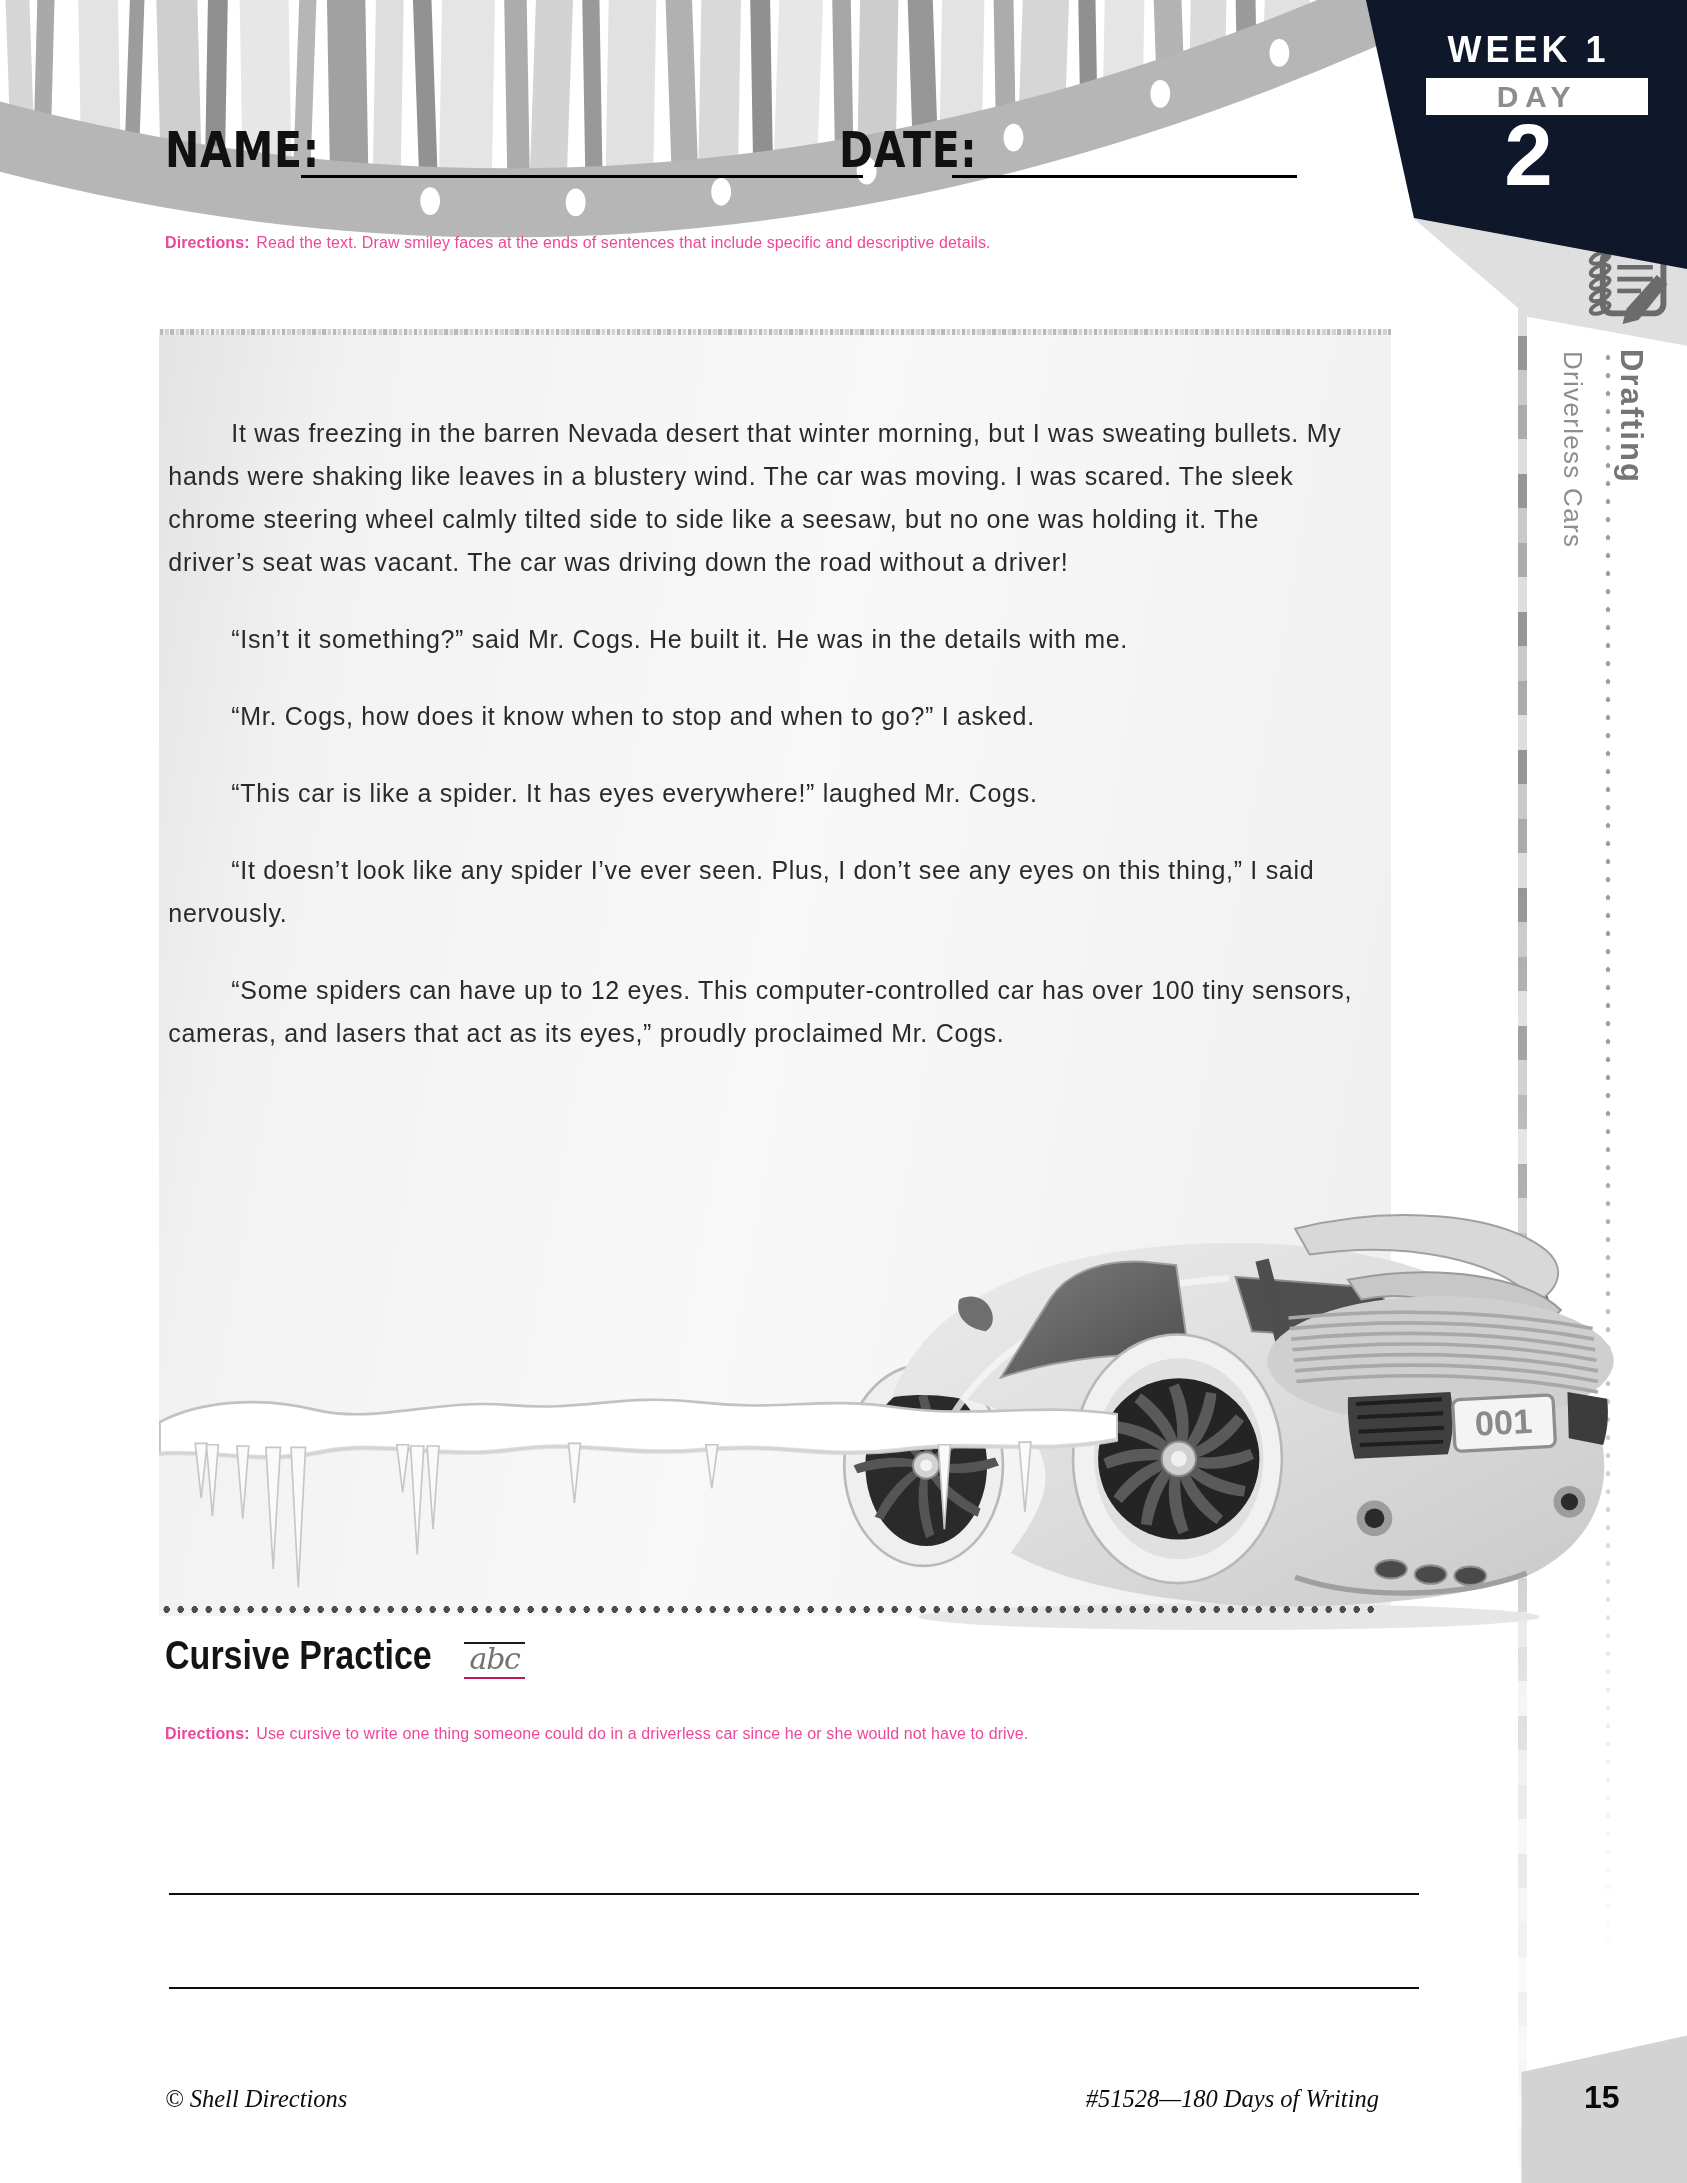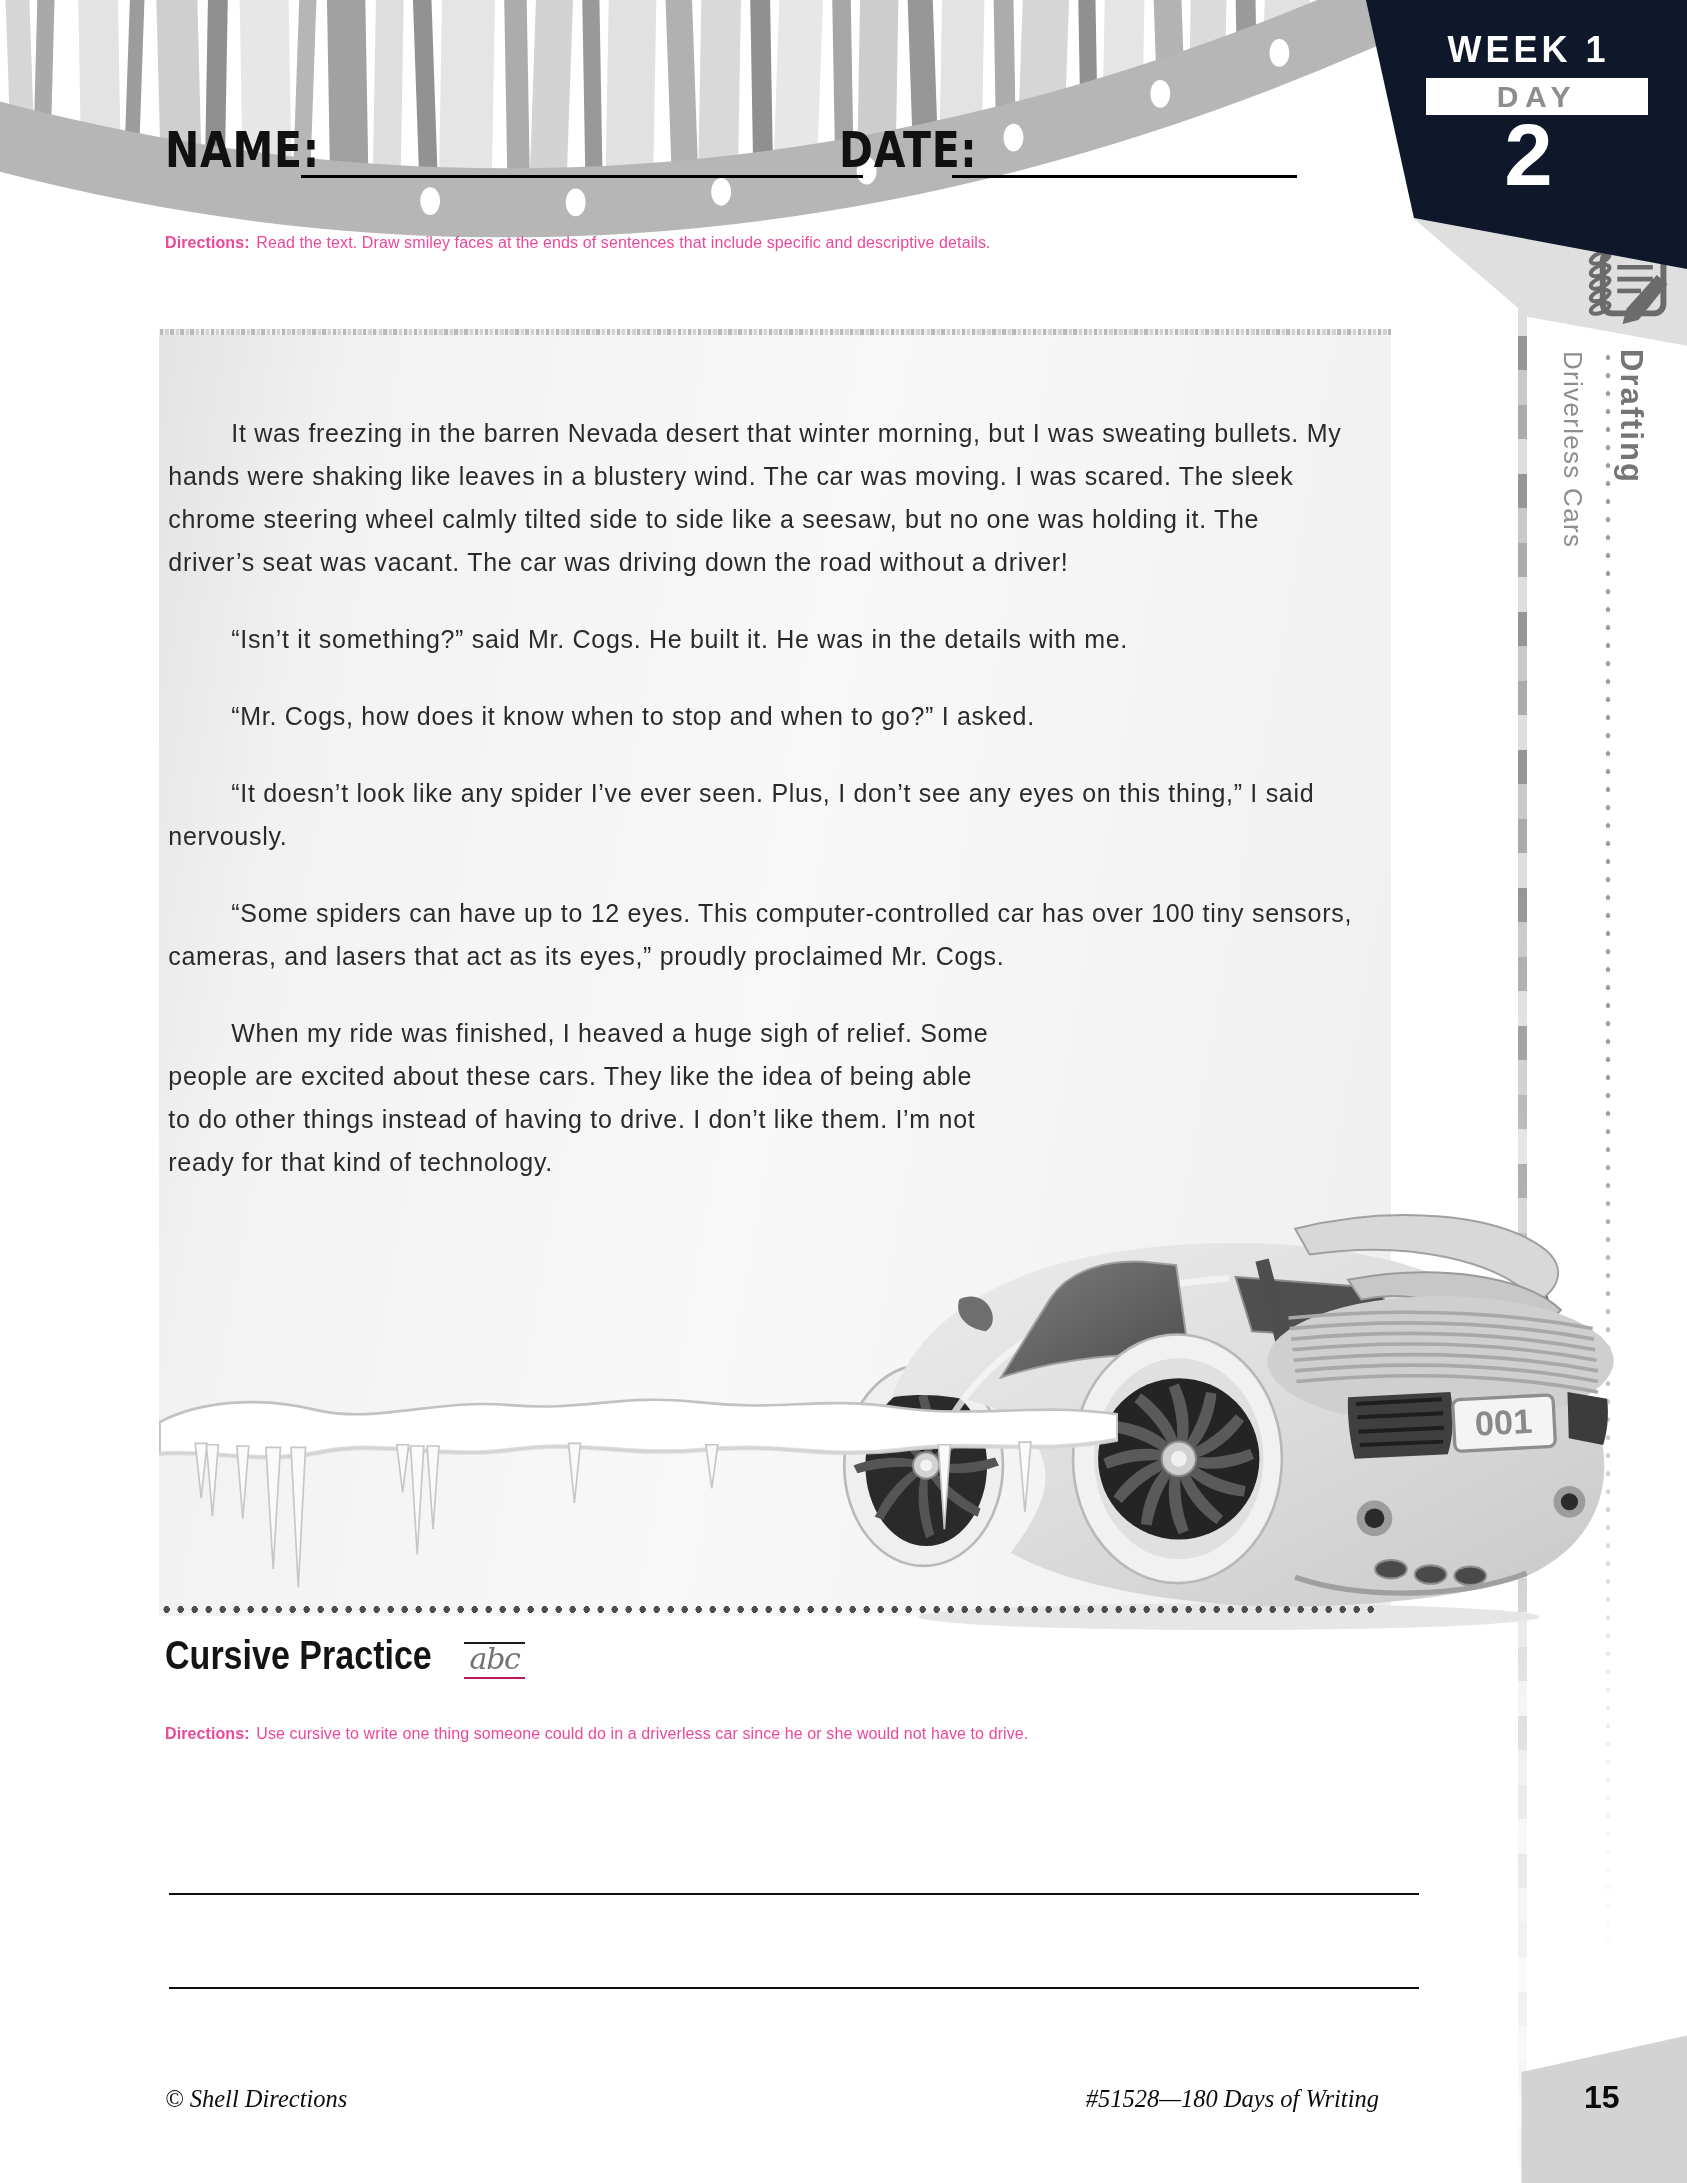--- a/index.html
+++ b/index.html
@@ -206,23 +206,24 @@
 </div>
 
 <div class="directions dir1">
   <b>Directions:</b><span>Read the text.  Draw smiley faces at the ends of sentences that include specific and descriptive details.</span>
 </div>
 
 <div class="passage">
   <p class="para">It was freezing in the barren Nevada desert that winter morning, but I was sweating bullets.  My hands were shaking like leaves in a blustery wind.  The car was moving.  I was scared.  The sleek chrome steering wheel calmly tilted side to side like a seesaw, but no one was holding it.  The driver’s seat was vacant.  The car was driving down the road without a driver!</p>
   <p class="para">“Isn’t it something?” said Mr. Cogs.  He built it.  He was in the details with me.</p>
   <p class="para">“Mr. Cogs, how does it know when to stop and when to go?” I asked.</p>
+  <p class="para">“This car is like a spider.  It has eyes everywhere!” laughed Mr. Cogs.</p>
   <p class="para">“It doesn’t look like any spider I’ve ever seen.  Plus, I don’t see any eyes on this thing,” I said nervously.</p>
   <p class="para">“Some spiders can have up to 12 eyes.  This computer-controlled car has over 100 tiny sensors, cameras, and lasers that act as its eyes,” proudly proclaimed Mr. Cogs.</p>
-  <p class="para"><span class="car-float"></span><span>When my ride was finished, I heaved a huge sigh of relief.  Some people are excited about these cars.  They like the idea of being able to do other things instead of having to drive.  I don’t like them.  I’m not ready for that kind of technology.</span></p>
+  <p class="para"><span class="car-float"></span></p>
 </div>
 
 <svg class="car-svg" width="794" height="433" viewBox="0 0 1200 655">
   <defs>
     <linearGradient id="bodyGrad" x1="0" y1="0" x2="1" y2="1">
       <stop offset="0" stop-color="#ececec"></stop>
       <stop offset=".5" stop-color="#dcdcdc"></stop>
       <stop offset="1" stop-color="#c9c9c9"></stop>
     </linearGradient>
     <linearGradient id="winGrad" x1="0" y1="0" x2="1" y2="1">

